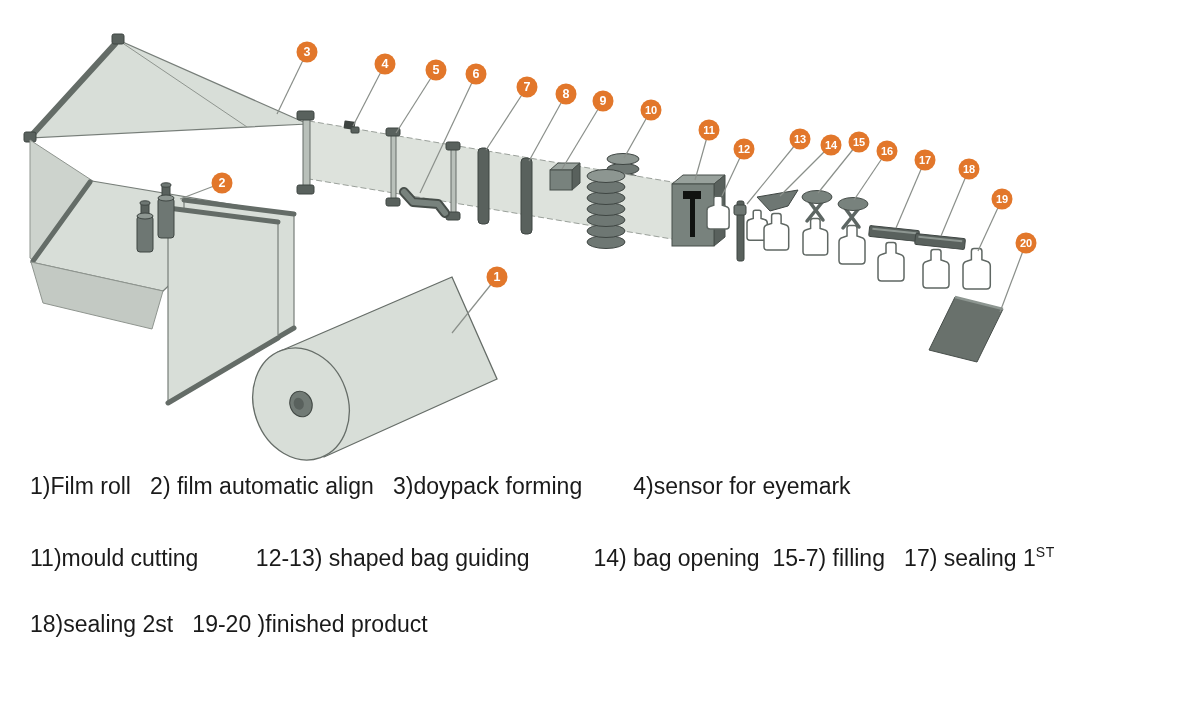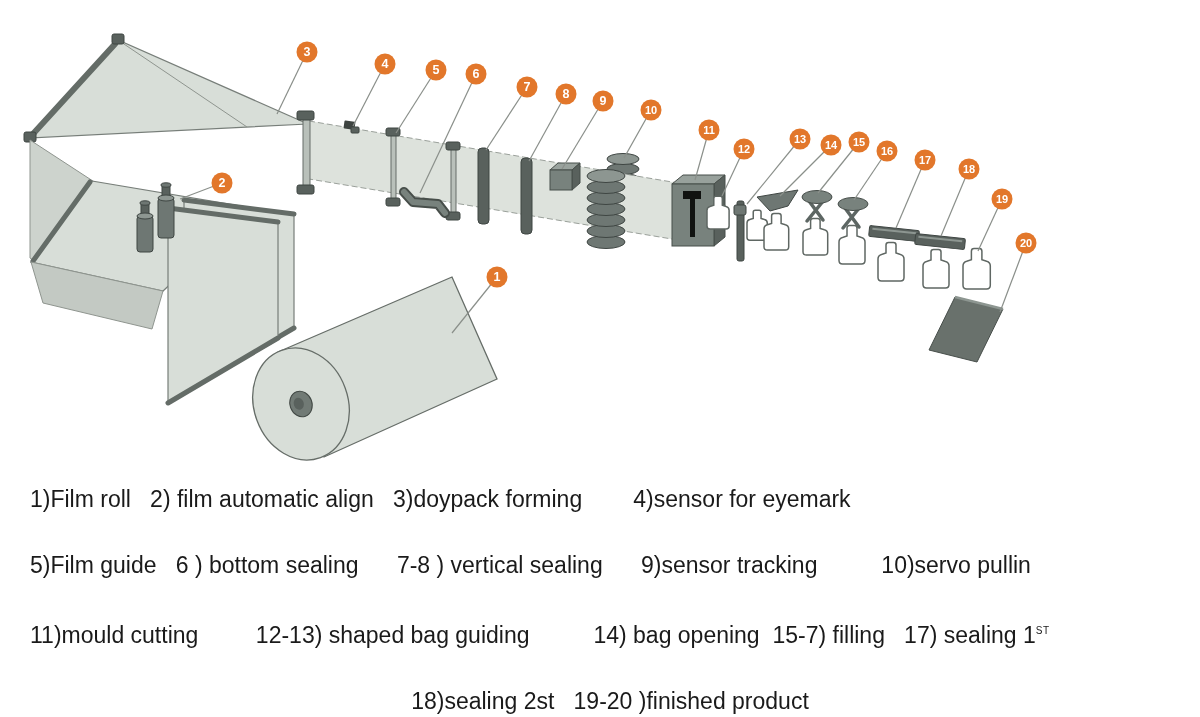--- a/index.html
+++ b/index.html
@@ -1,22 +1,22 @@
 <!DOCTYPE html>
 <html><head>
 <meta charset="utf-8">
 <style>
   html,body{margin:0;padding:0;background:#fff;}
   #stage{position:relative;width:1200px;height:717px;background:#ffffff;overflow:hidden;
          font-family:"Liberation Sans",sans-serif;}
   #machine-svg{position:absolute;left:0;top:0;}
   .legend{position:absolute;left:30px;top:471px;width:1160px;color:#1a1a1a;}
-  .legend-line{font-size:23px;line-height:30px;margin-bottom:36px;white-space:pre;margin-top:13px;}
-  .legend-line:last-child{margin-bottom:0;text-align:center;}
-  .legend-line sup{font-size:10px;vertical-align:9px;letter-spacing:.5px;}
+  .legend-line{font-size:23px;line-height:30px;margin-bottom:36px;white-space:pre;}
+  .legend-line:last-child{margin-bottom:0;}
+  .legend-line sup{font-size:14px;vertical-align:9px;letter-spacing:.5px;}
   .badge-num{font-family:"Liberation Sans",sans-serif;font-weight:bold;fill:#fff;
              text-anchor:middle;}
   
   .plate{fill:#d8ded8;stroke:#777e79;stroke-width:1.2;}
   .plate2{fill:#cdd3cd;stroke:#8f958f;stroke-width:1;}
   .plate3{fill:#c3c9c3;stroke:#8f958f;stroke-width:1;}
   .darkpart{fill:#6e7773;stroke:#3f4643;stroke-width:1;}
   .darker{fill:#59615d;stroke:#3f4643;stroke-width:1;}
   .rail{stroke:#646c67;stroke-width:6;stroke-linecap:round;fill:none;}
   .rail-thin{stroke:#646c67;stroke-width:5;stroke-linecap:round;fill:none;}
@@ -233,17 +233,16 @@
         <circle cx="1002" cy="199" r="10.5" fill="#e2772b"></circle>
         <text x="1002" y="203.3" class="badge-num" font-size="11">19</text>
         <line x1="1026" y1="243" x2="1000" y2="312" stroke="#8a8f8a" stroke-width="1.2"></line>
         <circle cx="1026" cy="243" r="10.5" fill="#e2772b"></circle>
         <text x="1026" y="247.3" class="badge-num" font-size="11">20</text>
       </g>
   </svg>
 
   <div class="legend" style="color: rgb(26, 26, 26);">
     <div class="legend-line"><span>1)Film roll   2) film automatic align   3)doypack forming        4)sensor for eyemark</span></div>
-    <div class="legend-line"><span>5)Film guide   6 ) bottom sealing      7-8 ) vertical sealing      9)sensor tracking          10)servo pullin</span></div>
     <div class="legend-line"><span>11)mould cutting         12-13) shaped bag guiding          14) bag opening  15-7) filling   17) sealing 1</span><sup>ST</sup></div>
     <div class="legend-line"><span>18)sealing 2st   19-20 )finished product</span></div>
   </div>
 </div>
 
 </body></html>

